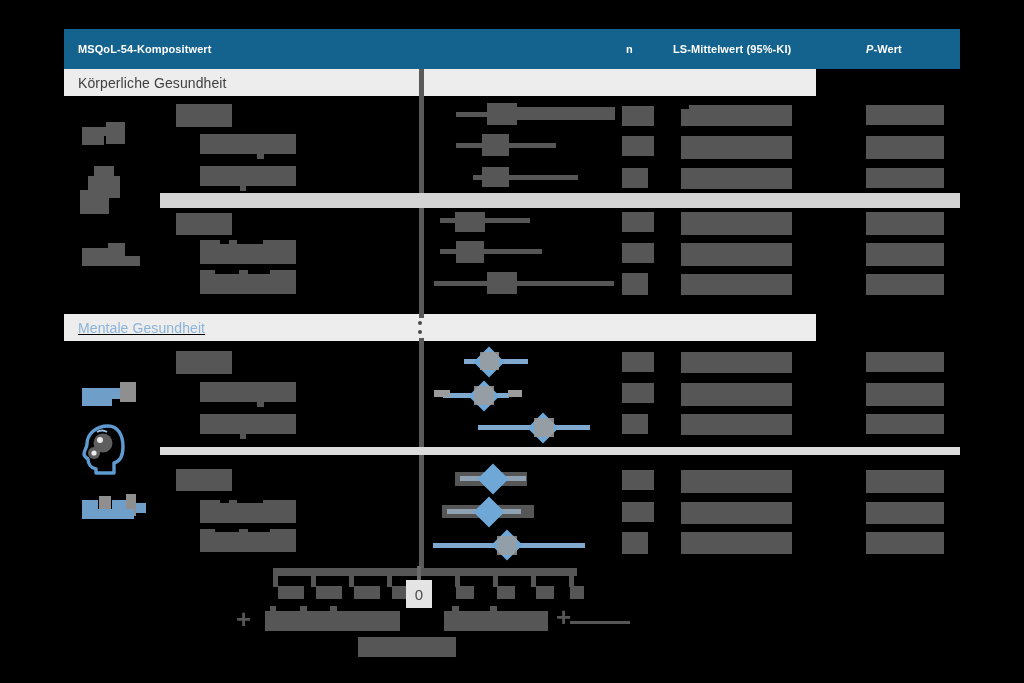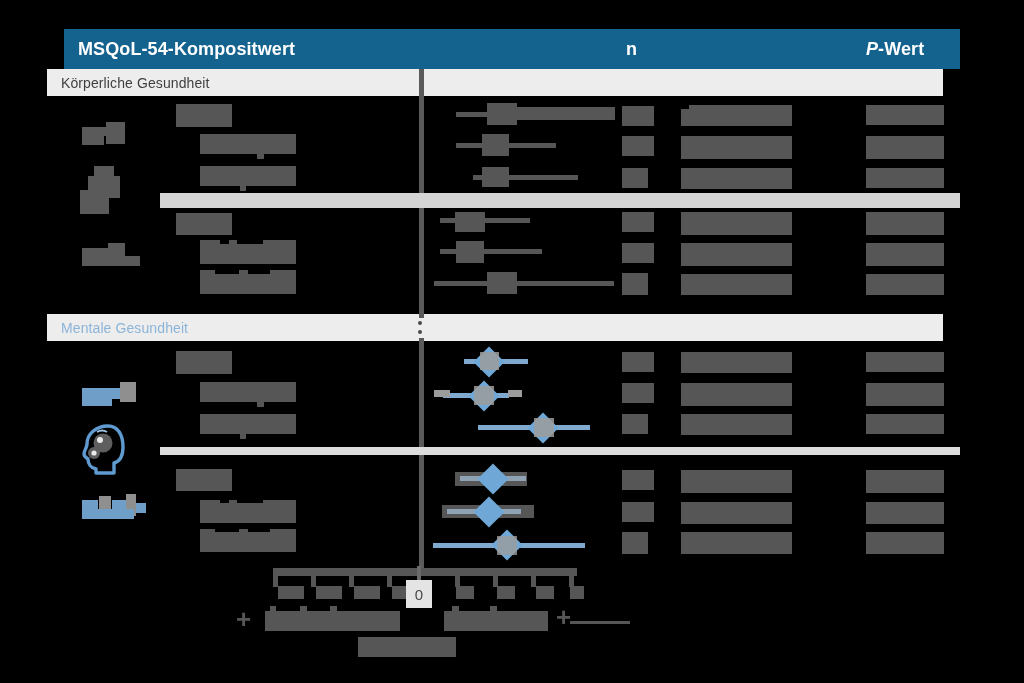--- a/index.html
+++ b/index.html
@@ -10,37 +10,37 @@
     -webkit-font-smoothing:antialiased;
   }
   .stage{position:absolute;inset:0;}
 
   
   .hdr{
     position:absolute;left:64px;top:29px;width:896px;height:40px;
     background:#14638f;color:#fff;
   }
   .hdr .cell{position:absolute;top:0;height:40px;display:flex;align-items:center;
-    font-size:18px;font-weight:bold;letter-spacing:.1px;white-space:nowrap;}
+    font-size:11px;font-weight:bold;letter-spacing:.1px;white-space:nowrap;}
   .hdr .c1{left:14px;}
   .hdr .c2{left:311px;}
   .hdr .c3{left:562px;}
   .hdr .c4{left:609px;}
   .hdr .c5{left:802px;}
   .hdr .c5 i{font-style:italic;font-weight:bold;}
 
   
   .band{
-    position:absolute;left:47px;width:896px;height:27px;
+    position:absolute;left:64px;width:752px;height:27px;
     background:#ededed;display:flex;align-items:center;
   }
   .band span{font-size:14px;padding-left:14px;letter-spacing:.1px;}
   .band-physical{top:69px;}
   .band-physical span{color:#3f3f3f;}
-  .band-mental{top:314px;}
+  .band-mental{top:314px;text-decoration:underline;}
   .band-mental span{color:#8cb4d9;}
 
   
   .zeroline{
     position:absolute;left:419px;top:69px;width:5px;height:500px;
     background:#5a5a5a;
   }
   .zeroline-dots{
     position:absolute;left:415px;top:318px;width:9px;height:20px;
     background:#ededed;
@@ -92,20 +92,21 @@
   .headicon{position:absolute;left:78px;top:423px;width:48px;height:52px;}
 </style>
 </head>
 <body>
 
 <div class="stage">
 
   <div class="hdr">
     <div class="cell c1">MSQoL-54-Kompositwert</div>
     <div class="cell c3">n</div>
+    <div class="cell c4">LS-Mittelwert (95%-KI)</div>
     <div class="cell c5">
         <i>P</i>
         <span>-Wert</span>
       </div>
   </div>
 
   <div class="band band-physical">
     <span>Körperliche Gesundheit</span>
   </div>
 

